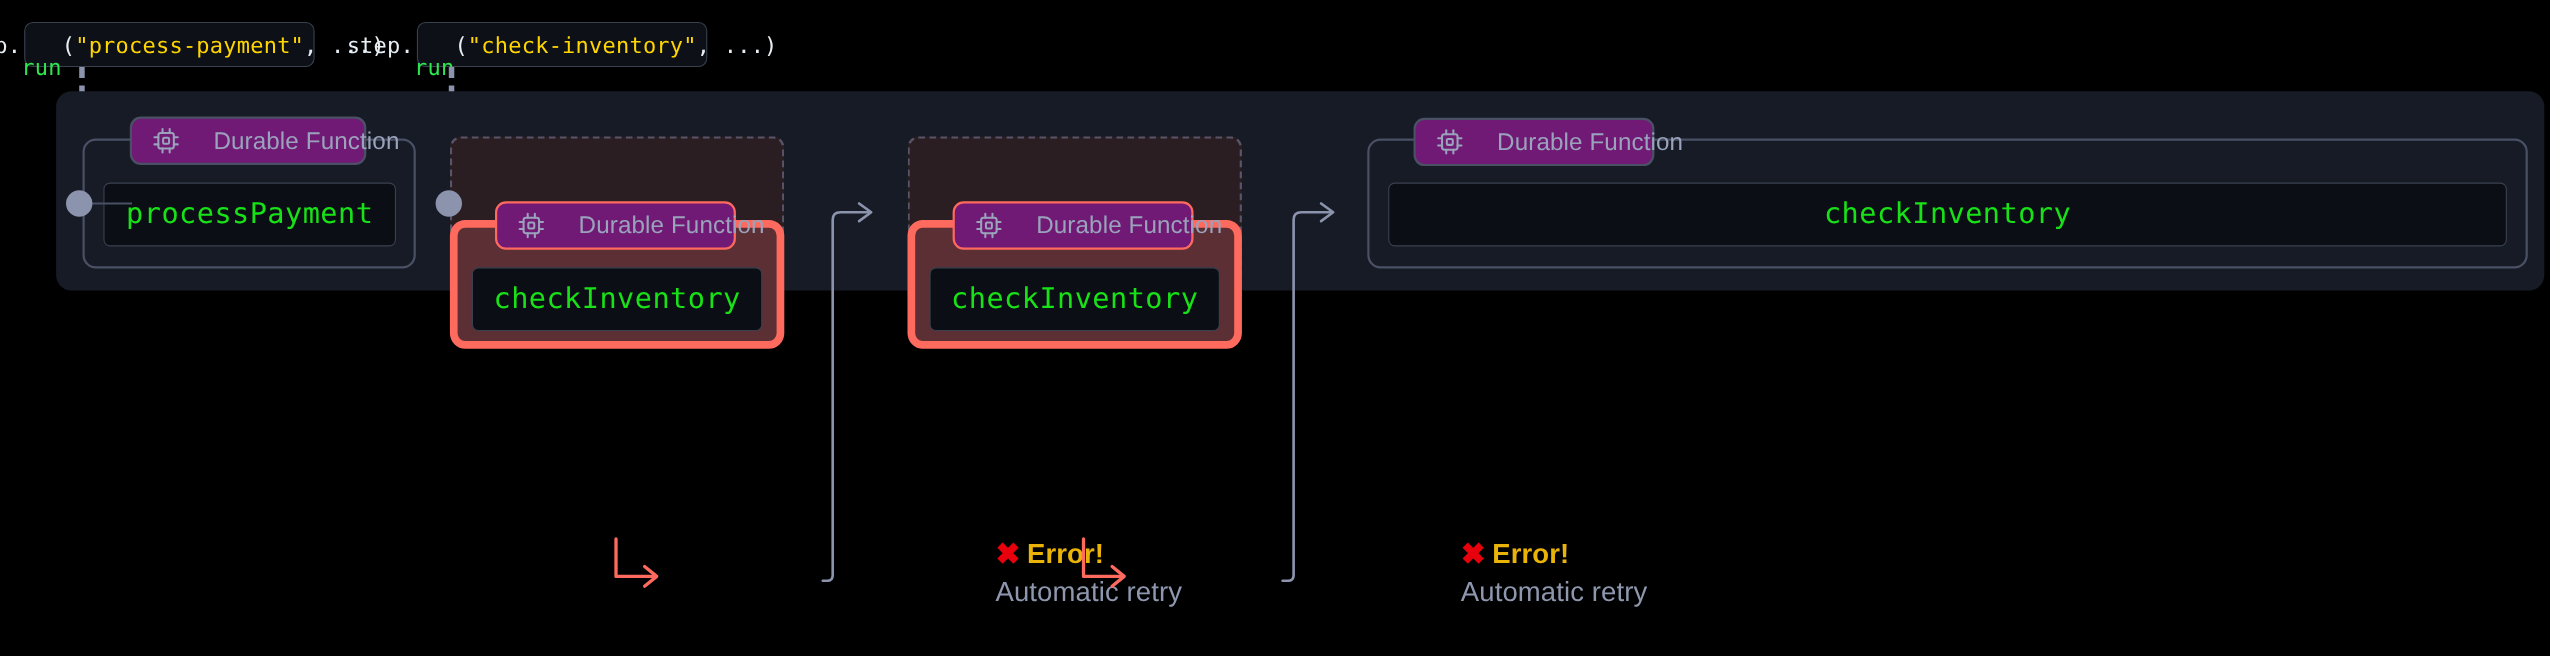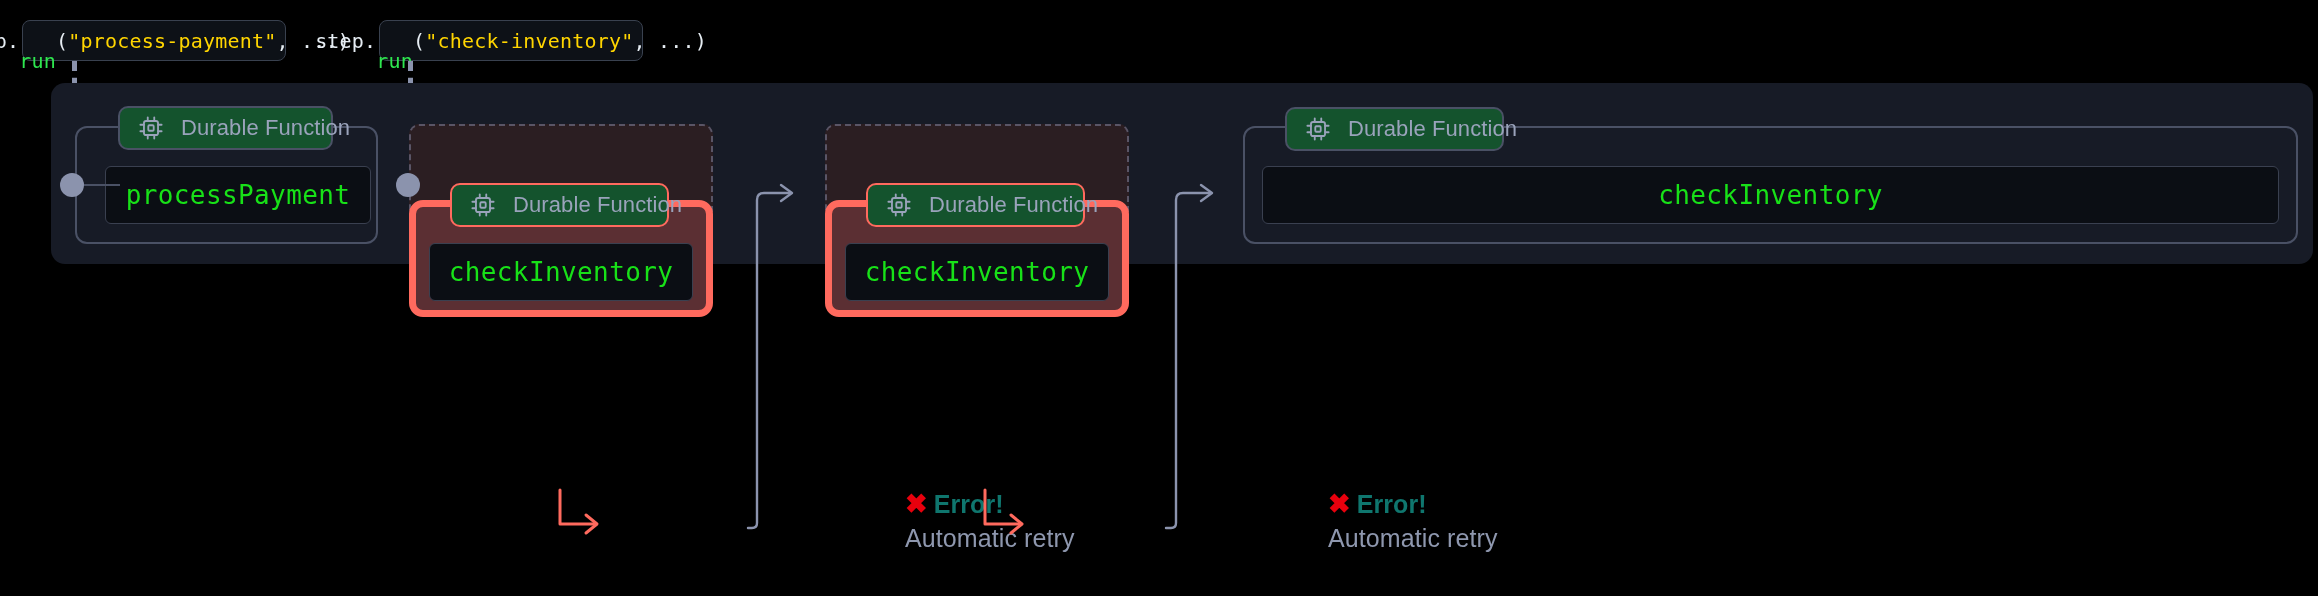--- a/index.html
+++ b/index.html
@@ -40,22 +40,22 @@
   
   .df-card{
     position:absolute;
     border:2px solid #4a5165;
     border-radius:12px;
     background:transparent;
     box-sizing:border-box;
   }
   .df-pill{
     position:absolute;
-    display:flex;align-items:center;gap:17px;
-    background:#14532d;
+    display:flex;align-items:center;gap:30px;
+    background:#701a75;
     border:2px solid #4a5165;
     border-radius:10px;
     padding:0 22px 0 18px;
     box-sizing:border-box;
     height:44px;
     z-index:5;
   }
   .df-pill .pill-label{
     color:#9aa3bb;font-size:22px;letter-spacing:.1px;white-space:nowrap;
   }
@@ -90,21 +90,21 @@
     box-sizing:border-box;
   }
   .df-pill.err{border-color:#ff6a5e;}
 
   
   .err-group{position:absolute;}
   .err-line{
     display:flex;align-items:center;gap:6px;white-space:nowrap;
   }
   .x-mark{color:#e8000d;font-size:27px;line-height:1;font-weight:700;}
-  .err-word{color:#0f766e;font-size:25px;font-weight:700;letter-spacing:.1px;}
+  .err-word{color:#eab308;font-size:25px;font-weight:700;letter-spacing:.1px;}
   .retry-word{color:#8e97ae;font-size:25px;font-weight:400;letter-spacing:.1px;margin-top:5px;}
 
   svg.ov{position:absolute;left:0;top:0;width:2318px;height:596px;overflow:visible;pointer-events:none;}
 </style>
 </head>
 <body>
 
 <div class="stage">
 
   <div class="code-chip" style="left:22px;top:20px;width:264px;height:41px;">
@@ -131,21 +131,21 @@
         <line x1="9" y1="18.5" x2="9" y2="21.8"></line>
         <line x1="15" y1="18.5" x2="15" y2="21.8"></line>
         <line x1="2.2" y1="9" x2="5.5" y2="9"></line>
         <line x1="2.2" y1="15" x2="5.5" y2="15"></line>
         <line x1="18.5" y1="9" x2="21.8" y2="9"></line>
         <line x1="18.5" y1="15" x2="21.8" y2="15"></line>
       </svg>
     </span>
     <span class="pill-label">Durable Function</span>
   </div>
-  <div class="fn-box" style="left:105px;top:166px;width:266px;height:58px;text-align:right;">
+  <div class="fn-box" style="left:94px;top:166px;width:266px;height:58px;text-align:right;">
     <span class="fn-name">processPayment</span>
   </div>
 
   <div class="fail-dashed" style="left:409px;top:124px;width:304px;height:153px;"></div>
   <div class="fail-solid" style="left:409px;top:200px;width:304px;height:117px;"></div>
   <div class="df-pill err" style="left:450px;top:183px;width:219px;">
     <span>
       <svg class="cpu-icon" viewBox="0 0 24 24" fill="none" stroke="#9aa3bb" stroke-width="1.7" stroke-linecap="round" stroke-linejoin="round">
         <rect x="5.5" y="5.5" width="13" height="13" rx="2"></rect>
         <rect x="9.5" y="9.5" width="5" height="5" rx="1"></rect>

